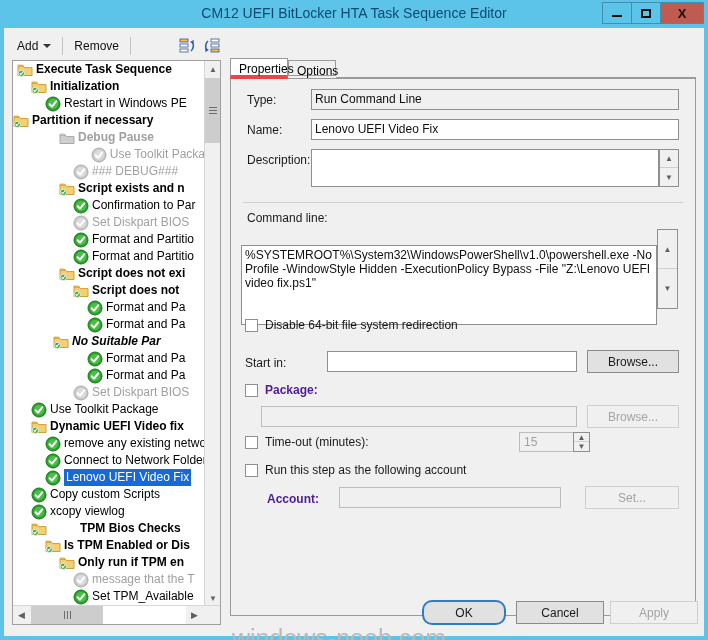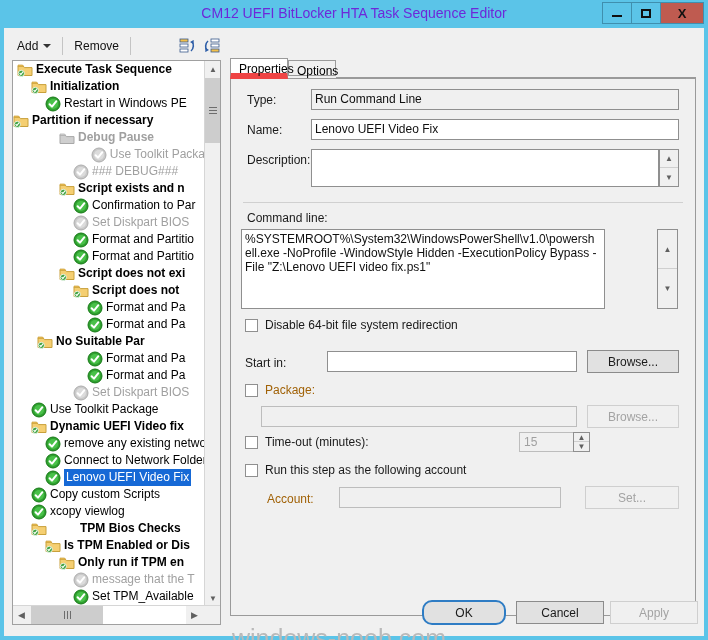--- a/index.html
+++ b/index.html
@@ -29,21 +29,21 @@
     left: 0; top: 0;
     width: 708px;
     height: 28px;
   }
   .title-text {
     position: absolute;
     left: 0; top: 5px;
     width: 708px;
     text-align: center;
     font-size: 14px;
-    color: #6d28d9;
+    color: #0c4a6e;
     font-family: "Liberation Sans", sans-serif;
   }
   .caption-buttons {
     position: absolute;
     right: 4px;
     top: 2px;
     display: flex;
   }
   .cap-btn {
     width: 30px;
@@ -285,41 +285,41 @@
     height: 21px;
     line-height: 20px;
     padding: 0 8px;
     font-size: 12px;
     border: 1px solid #9a9a9a;
     background: #f0f0f0;
     box-sizing: border-box;
   }
   .tab.active {
     background: #fff;
-    border-bottom: 6px solid #ef4444;
+    border-bottom: 4px solid #ef4444;
     z-index: 3;
   }
   .tabpage {
     position: absolute;
     left: 226px;
     top: 50px;
     width: 466px;
     height: 538px;
     border: 1px solid #9a9a9a;
     background: #f0f0f0;
     box-sizing: border-box;
   }
   
   .lbl-static {
     position: absolute;
     font-size: 12px;
     color: #1a1a1a;
     font-family: "Liberation Sans", sans-serif;
   }
-  .lbl-static.dim { color: #a16207; }
+  .lbl-static.dim { color: #4c1d95; font-weight: bold; }
   .txtbox {
     position: absolute;
     border: 1px solid #8f8f8f;
     background: #fff;
     box-sizing: border-box;
     font-size: 12px;
     font-family: "Liberation Sans", sans-serif;
     padding: 1px 3px;
     line-height: 17px;
     color: #101010;
@@ -631,21 +631,21 @@
           <div class="tree-row" style="padding-left: 74px;">
             <span class="ico">
               <svg width="16" height="16" viewBox="0 0 16 16">
                 <circle cx="8" cy="8" r="7" fill="#2fa02f" stroke="#177a17" stroke-width="1"></circle>
                 <circle cx="8" cy="8" r="5" fill="#49c149"></circle>
                 <path d="M4.6 8.2 L7 10.6 L11.4 5.2" stroke="#ffffff" stroke-width="2" fill="none" stroke-linecap="round" stroke-linejoin="round"></path>
               </svg>
             </span>
             <span class="lbl">Format and Pa</span>
           </div>
-          <div class="tree-row bold" style="padding-left: 24px;">
+          <div class="tree-row bold" style="padding-left: 40px; font-style: italic;">
             <span class="ico">
               <svg width="16" height="16" viewBox="0 0 16 16">
                 <path d="M1 4 L6 4 L7.4 5.6 L15 5.6 L15 13.5 L1 13.5 Z" fill="#f5cf72" stroke="#c8a13c" stroke-width="1"></path>
                 <path d="M1 3 L5.6 3 L6.8 4.4 L1 4.4 Z" fill="#f0bf55" stroke="#c8a13c" stroke-width="0.7"></path>
                 <circle cx="4.3" cy="11.4" r="3.1" fill="#3fa23f" stroke="#ffffff" stroke-width="0.8"></circle>
                 <path d="M2.9 11.4 L3.9 12.5 L5.8 10" stroke="#ffffff" stroke-width="1.2" fill="none" stroke-linecap="round"></path>
               </svg>
             </span>
             <span class="lbl">No Suitable Par</span>
           </div>
@@ -851,21 +851,21 @@
       <span class="lbl-static" style="left:16px; top:74px;">Description:</span>
       <div class="multiline" style="left:80px; top:70px; width:348px; height:38px;"></div>
       <div class="spin" style="left:428px; top:70px; width:20px; height:38px;">
         <div class="half top">▲</div>
         <div class="half">▼</div>
       </div>
 
       <div class="hsep" style="left:12px; top:123px; width:440px;"></div>
 
       <span class="lbl-static" style="left:16px; top:132px;">Command line:</span>
-      <div class="multiline" style="left:10px; top:150px; width:364px; height:80px;">%SYSTEMROOT%\System32\WindowsPowerShell\v1.0\powershell.exe -NoProfile -WindowStyle Hidden -ExecutionPolicy Bypass -File "Z:\Lenovo UEFI video fix.ps1"</div>
+      <div class="multiline" style="left:10px; top:166px; width:416px; height:80px;">%SYSTEMROOT%\System32\WindowsPowerShell\v1.0\powershell.exe -NoProfile -WindowStyle Hidden -ExecutionPolicy Bypass -File "Z:\Lenovo UEFI video fix.ps1"</div>
       <div class="spin" style="left:426px; top:150px; width:21px; height:80px;">
         <div class="half top">▲</div>
         <div class="half">▼</div>
       </div>
 
       <div class="cbx" style="left:14px; top:240px;"></div>
       <span class="lbl-static" style="left:34px; top:239px;">Disable 64-bit file system redirection</span>
 
       <span class="lbl-static" style="left:14px; top:277px;">Start in:</span>
       <div class="txtbox" style="left:96px; top:272px; width:250px; height:21px;"></div>

